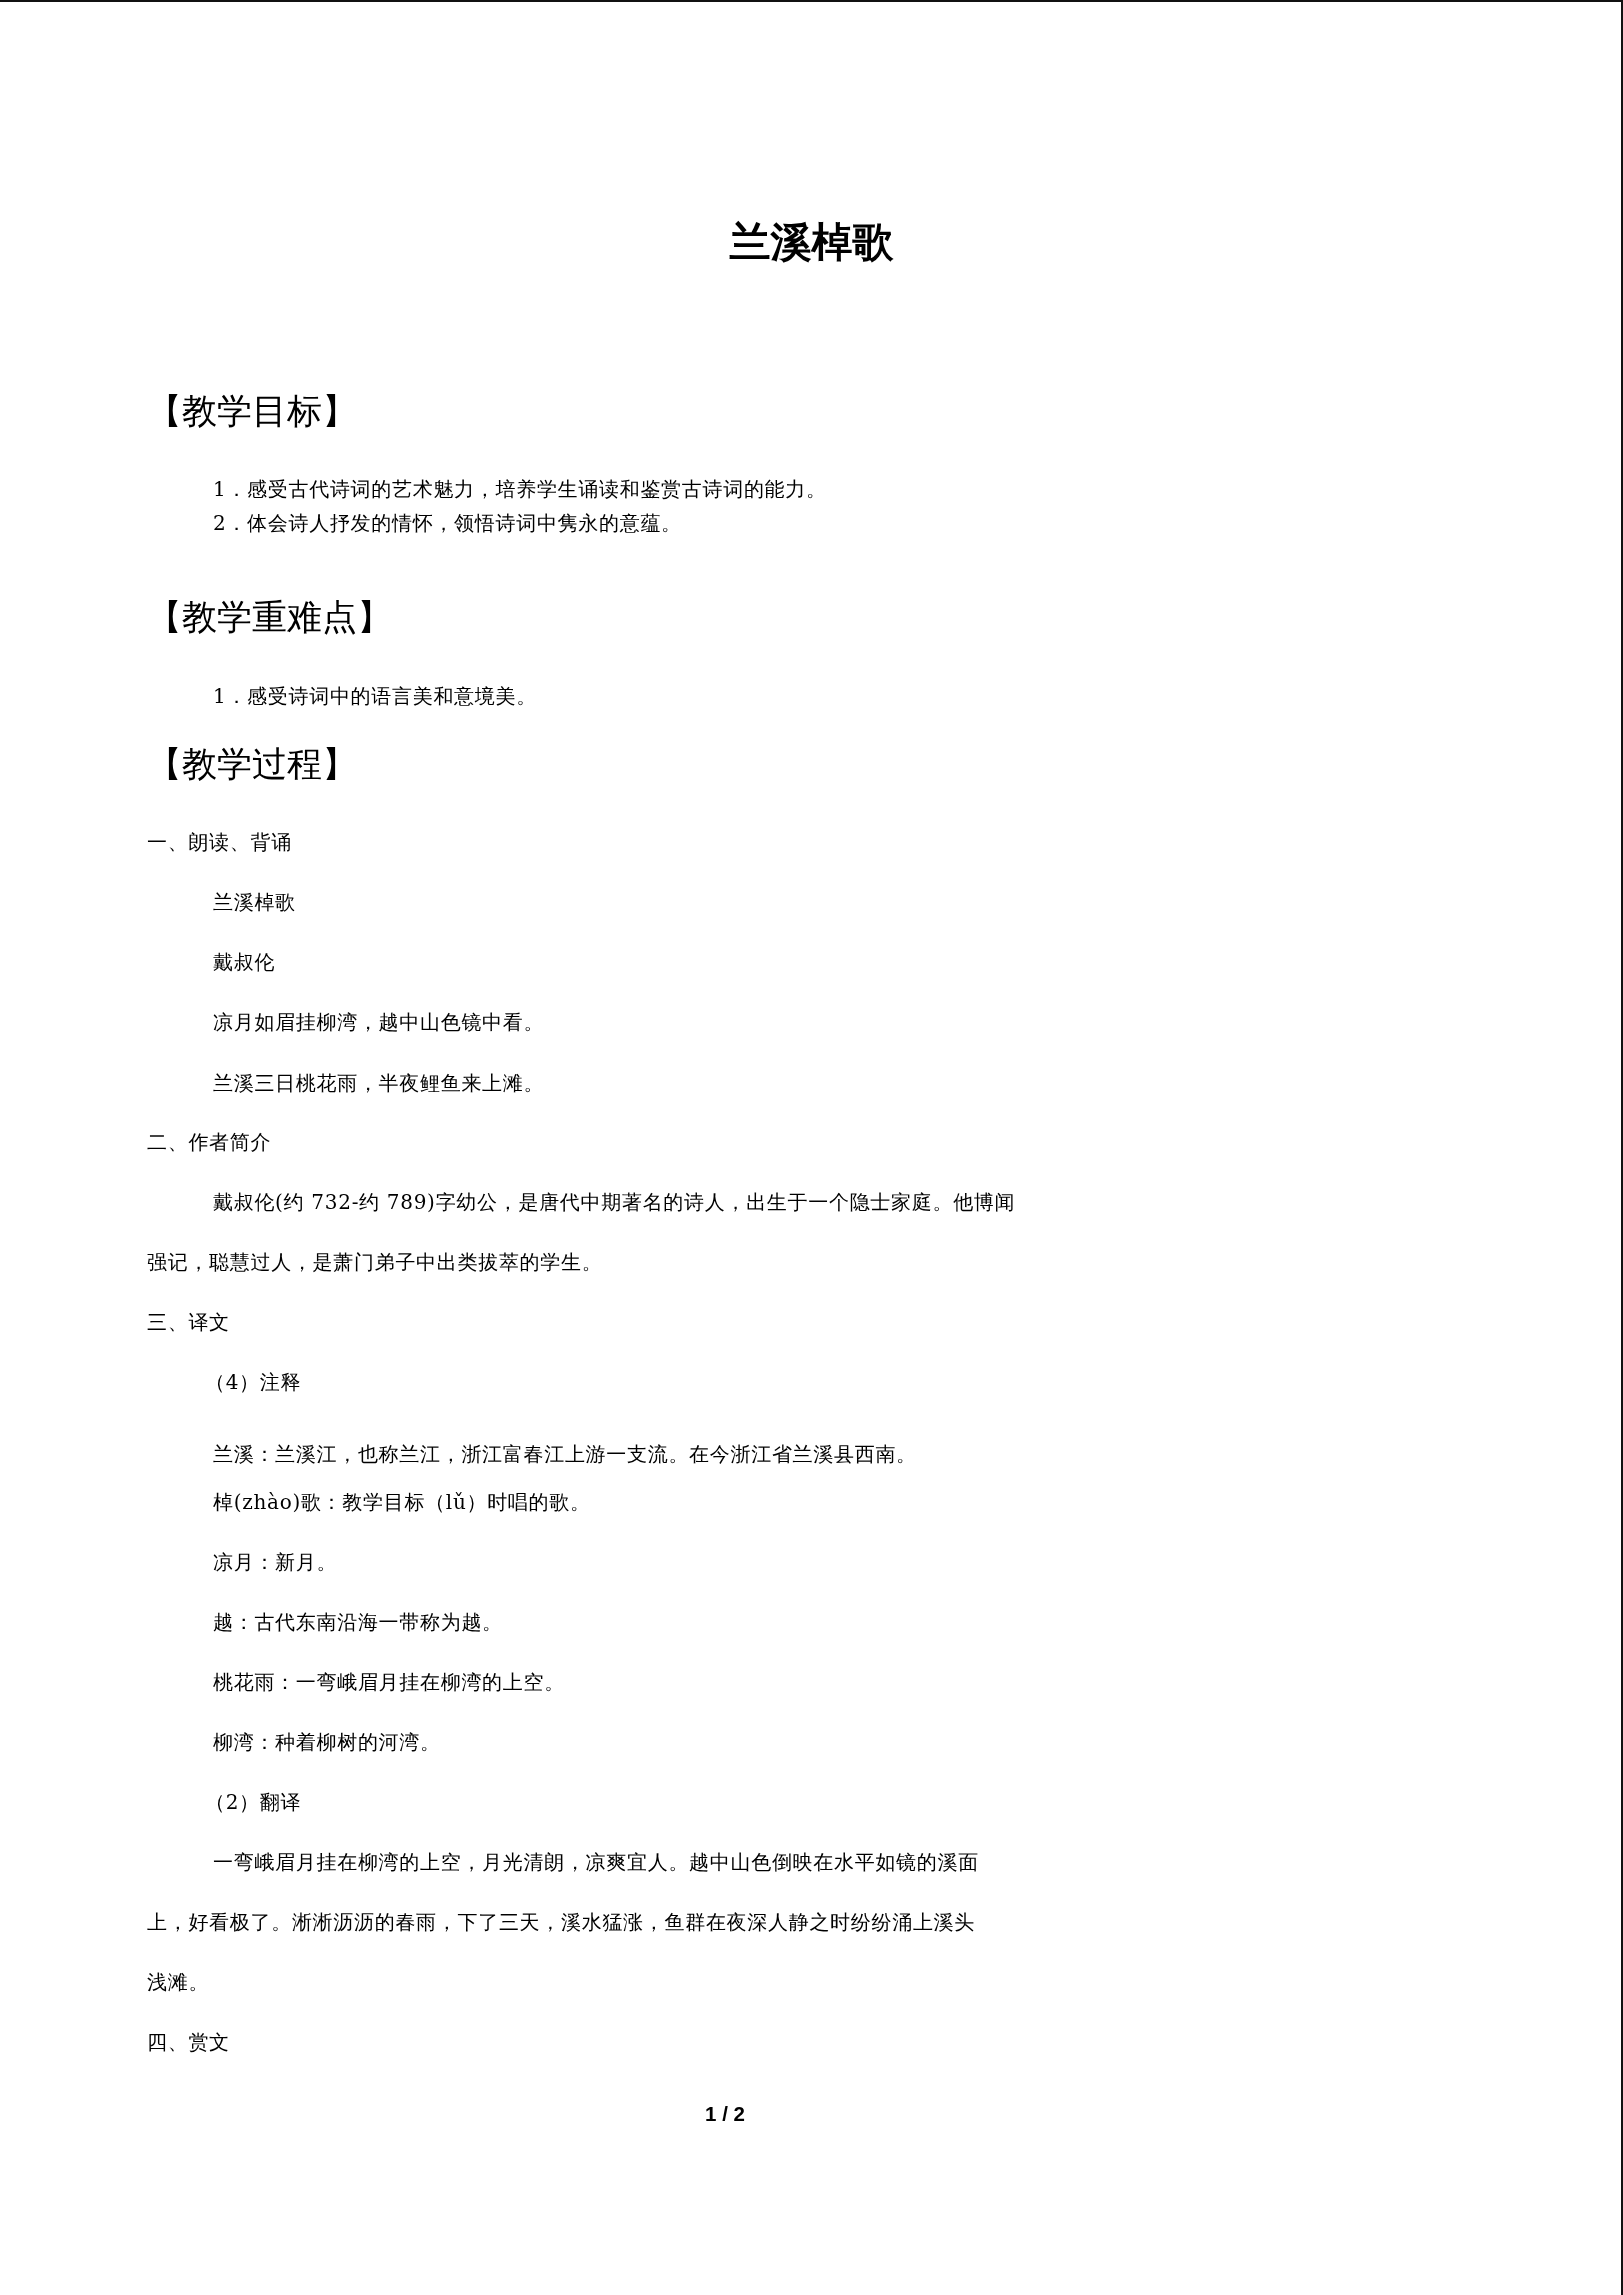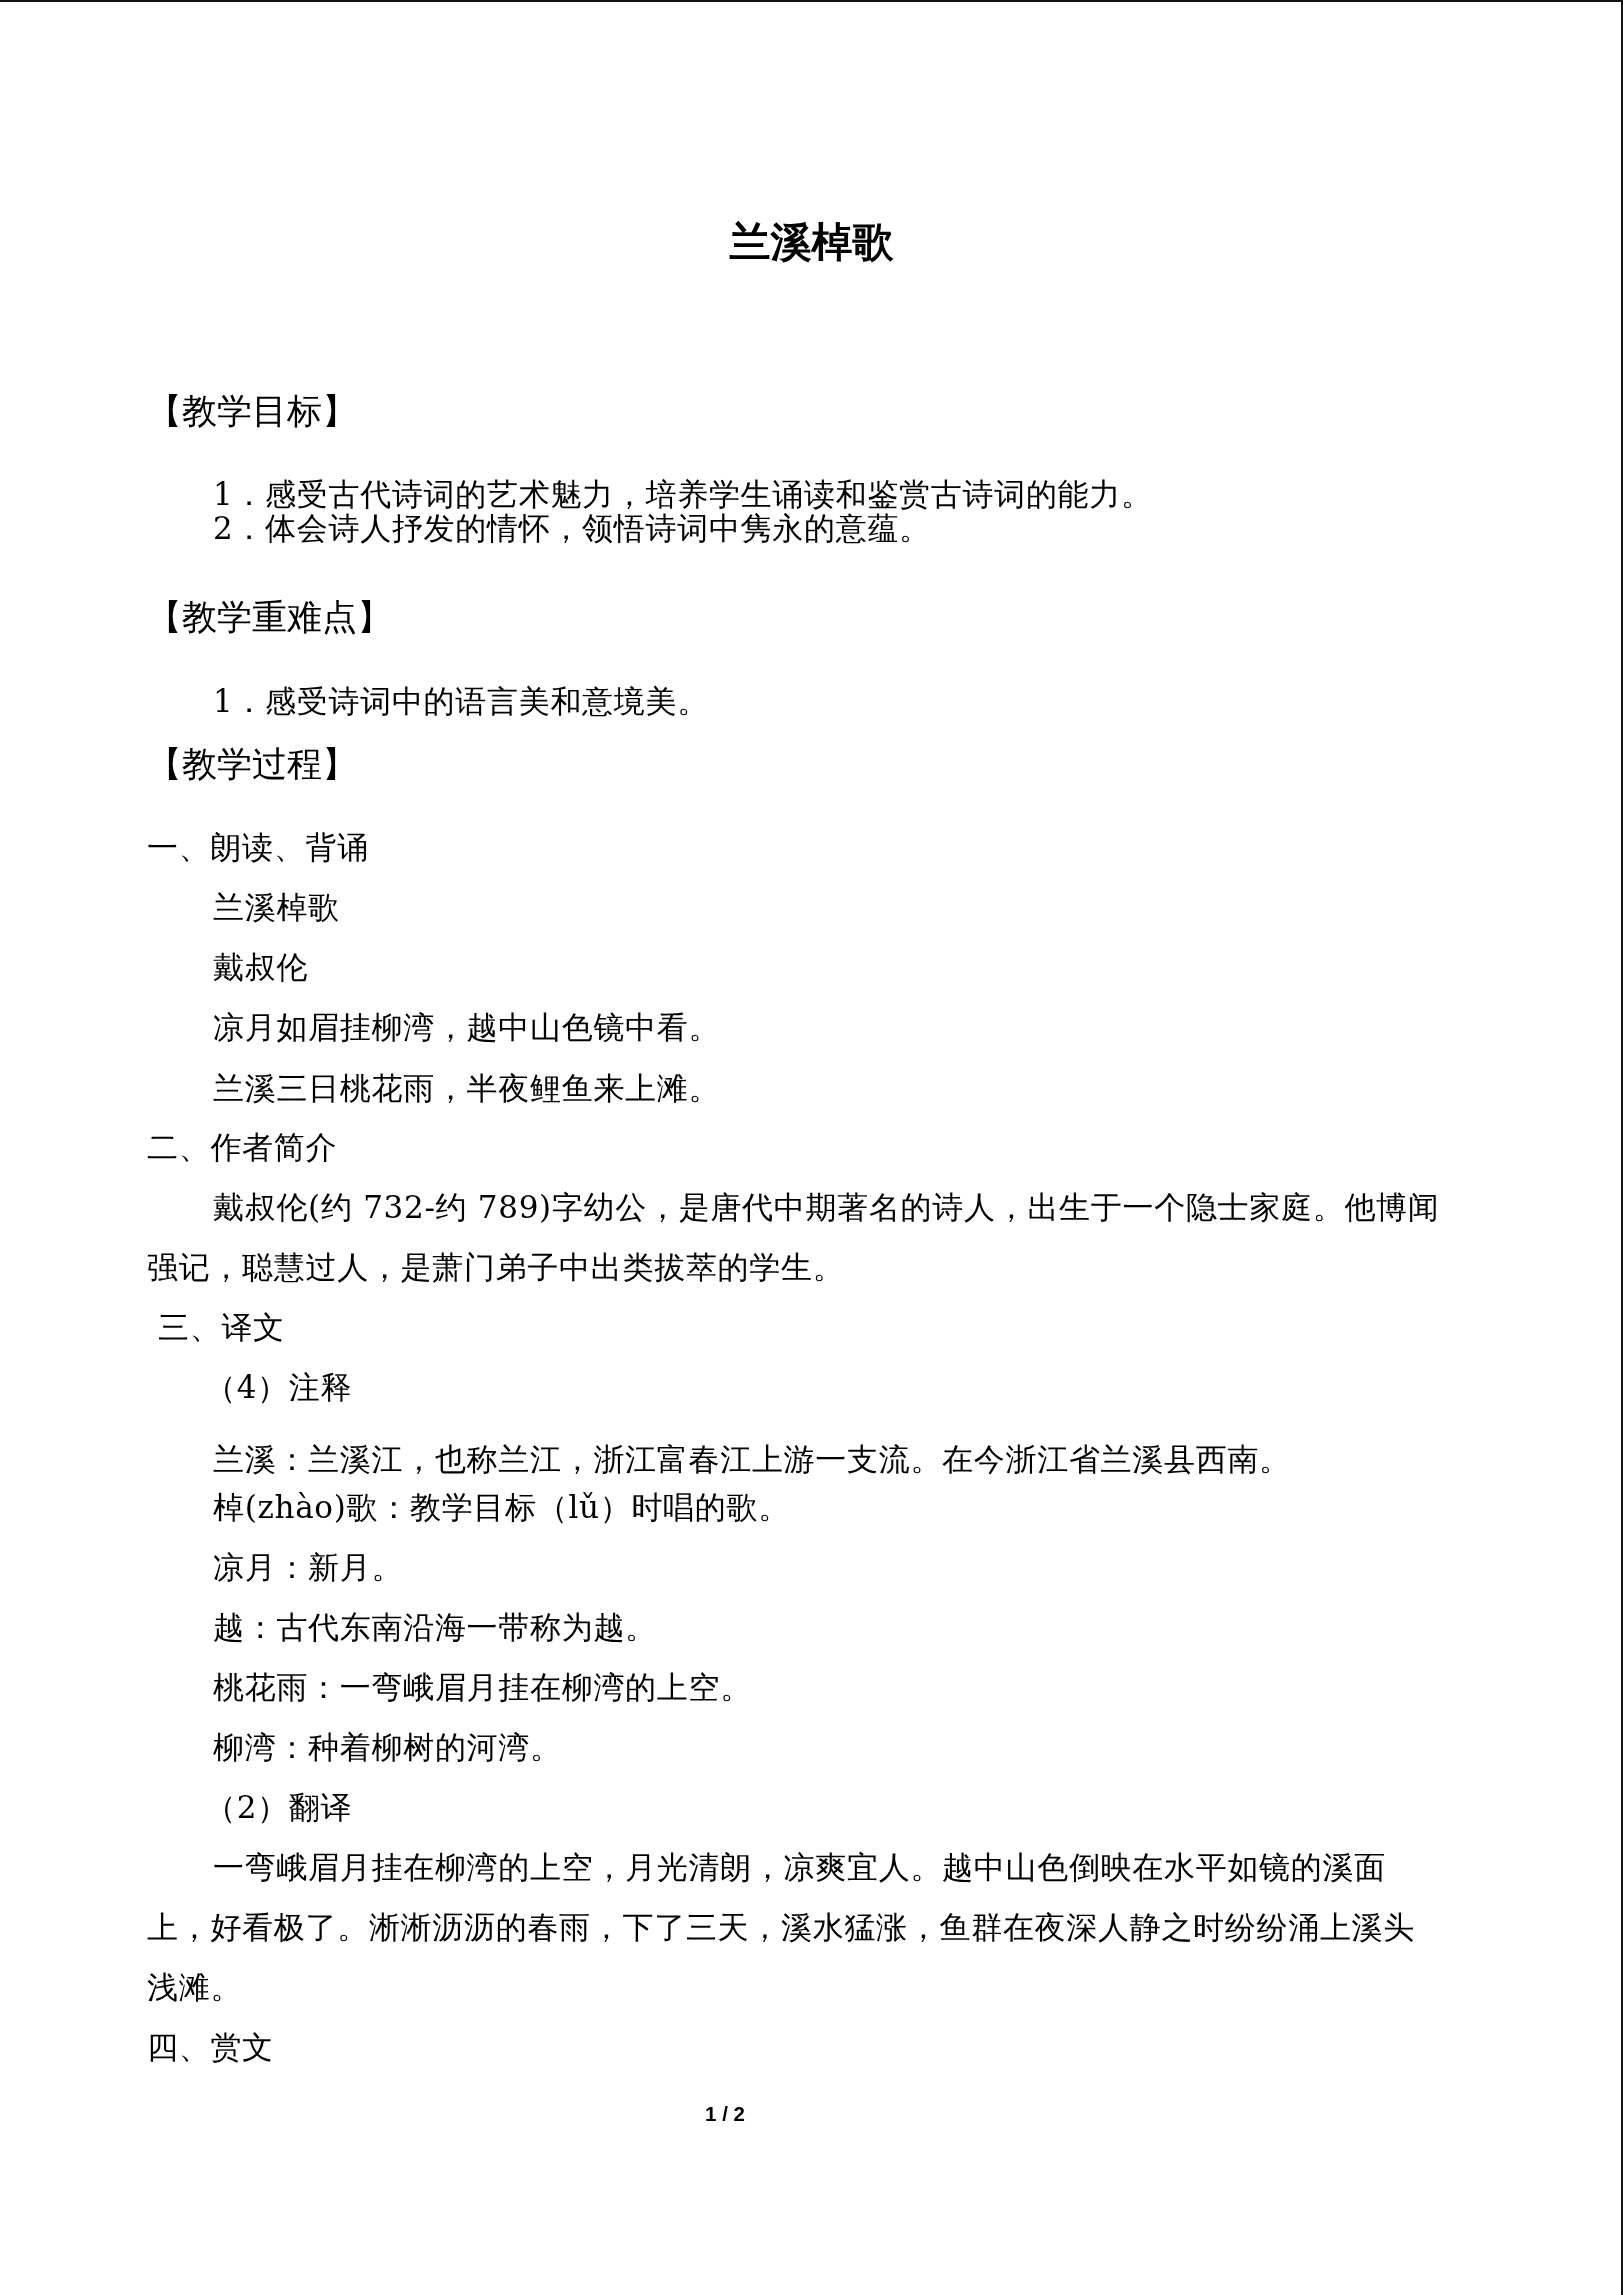--- a/index.html
+++ b/index.html
@@ -36,21 +36,21 @@
       font-weight: bold;
       font-family: "DejaVu Sans", "Liberation Sans", sans-serif;
     }
     .heading {
       left: 147px;
       font-size: 35px;
       font-weight: normal;
       font-family: "DejaVu Sans", "Liberation Sans", sans-serif;
     }
     .body {
-      font-size: 31px;
+      font-size: 20px;
       letter-spacing: 0.7px;
     }
     .l0 { left: 147px; }
     .l1 { left: 213px; }
     .l1n { left: 213px; }
     .l1p { left: 205px; }
     .footer {
       left: 0;
       width: 1450px;
       text-align: center;
@@ -80,21 +80,21 @@
   <div class="line body l0" style="top:832px;">一、朗读、背诵</div>
   <div class="line body l1" style="top:892px;">兰溪棹歌</div>
   <div class="line body l1" style="top:952px;">戴叔伦</div>
   <div class="line body l1" style="top:1012px;">凉月如眉挂柳湾，越中山色镜中看。</div>
   <div class="line body l1" style="top:1073px;">兰溪三日桃花雨，半夜鲤鱼来上滩。</div>
 
   <div class="line body l0" style="top:1132px;">二、作者简介</div>
   <div class="line body l1" style="top:1192px;">戴叔伦(约 732-约 789)字幼公，是唐代中期著名的诗人，出生于一个隐士家庭。他博闻</div>
   <div class="line body l0" style="top:1252px;">强记，聪慧过人，是萧门弟子中出类拔萃的学生。</div>
 
-  <div class="line body l0" style="top:1312px;margin-left:11px;">三、译文</div>
+  <div class="line body l0" style="top:1312px;">三、译文</div>
   <div class="line body l1p" style="top:1372px;">（4）注释</div>
   <div class="line body l1" style="top:1432px;margin-top:12px;">兰溪：兰溪江，也称兰江，浙江富春江上游一支流。在今浙江省兰溪县西南。</div>
   <div class="line body l1" style="top:1492px;">棹(zhào)歌：教学目标（lǔ）时唱的歌。</div>
   <div class="line body l1" style="top:1552px;">凉月：新月。</div>
   <div class="line body l1" style="top:1612px;">越：古代东南沿海一带称为越。</div>
   <div class="line body l1" style="top:1672px;">桃花雨：一弯峨眉月挂在柳湾的上空。</div>
   <div class="line body l1" style="top:1732px;">柳湾：种着柳树的河湾。</div>
   <div class="line body l1p" style="top:1792px;">（2）翻译</div>
   <div class="line body l1" style="top:1852px;">一弯峨眉月挂在柳湾的上空，月光清朗，凉爽宜人。越中山色倒映在水平如镜的溪面</div>
   <div class="line body l0" style="top:1912px;">上，好看极了。淅淅沥沥的春雨，下了三天，溪水猛涨，鱼群在夜深人静之时纷纷涌上溪头</div>

